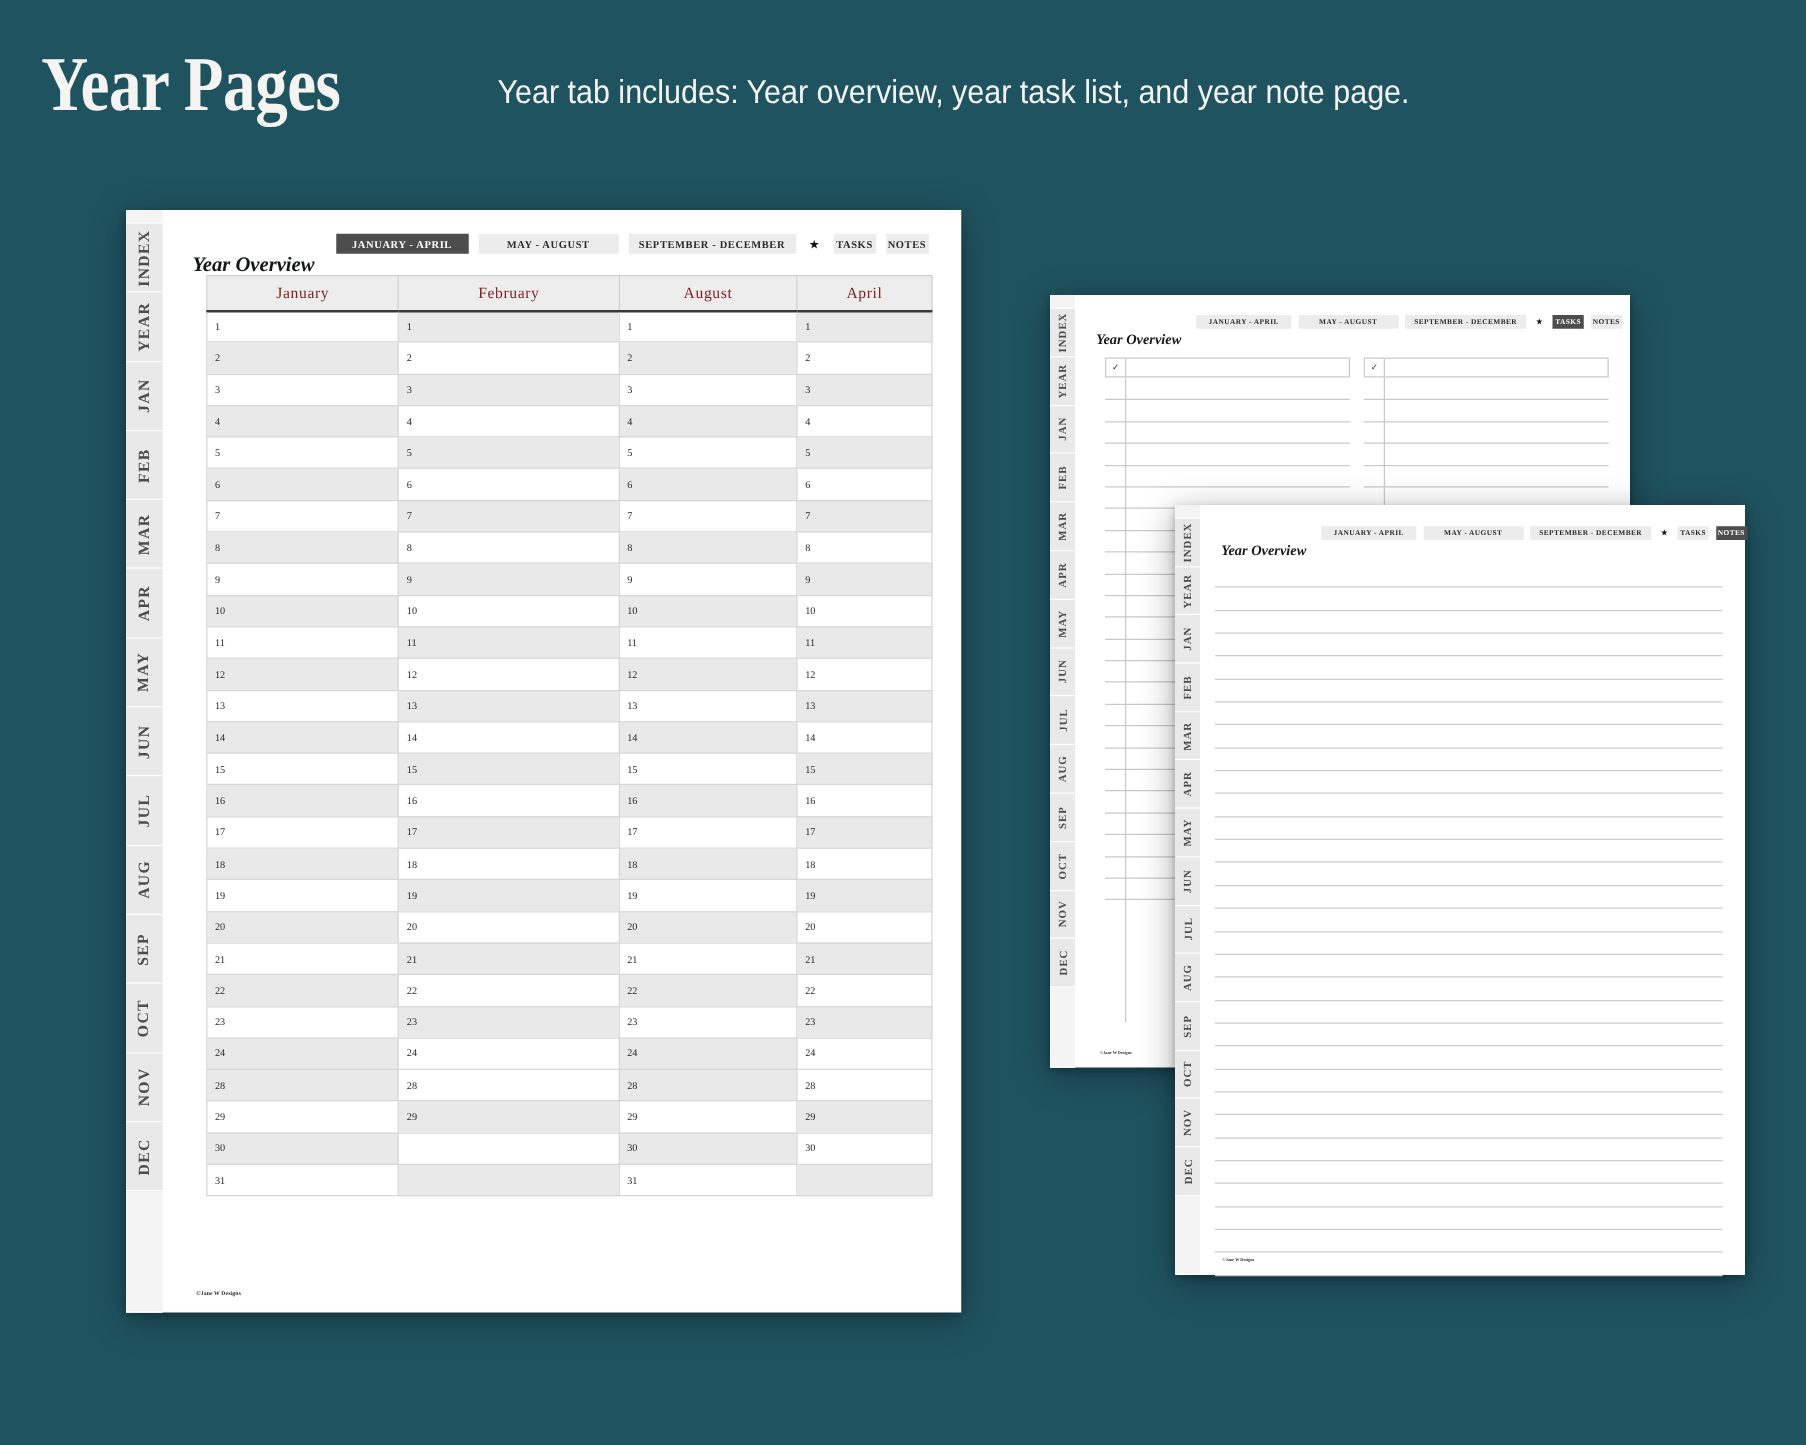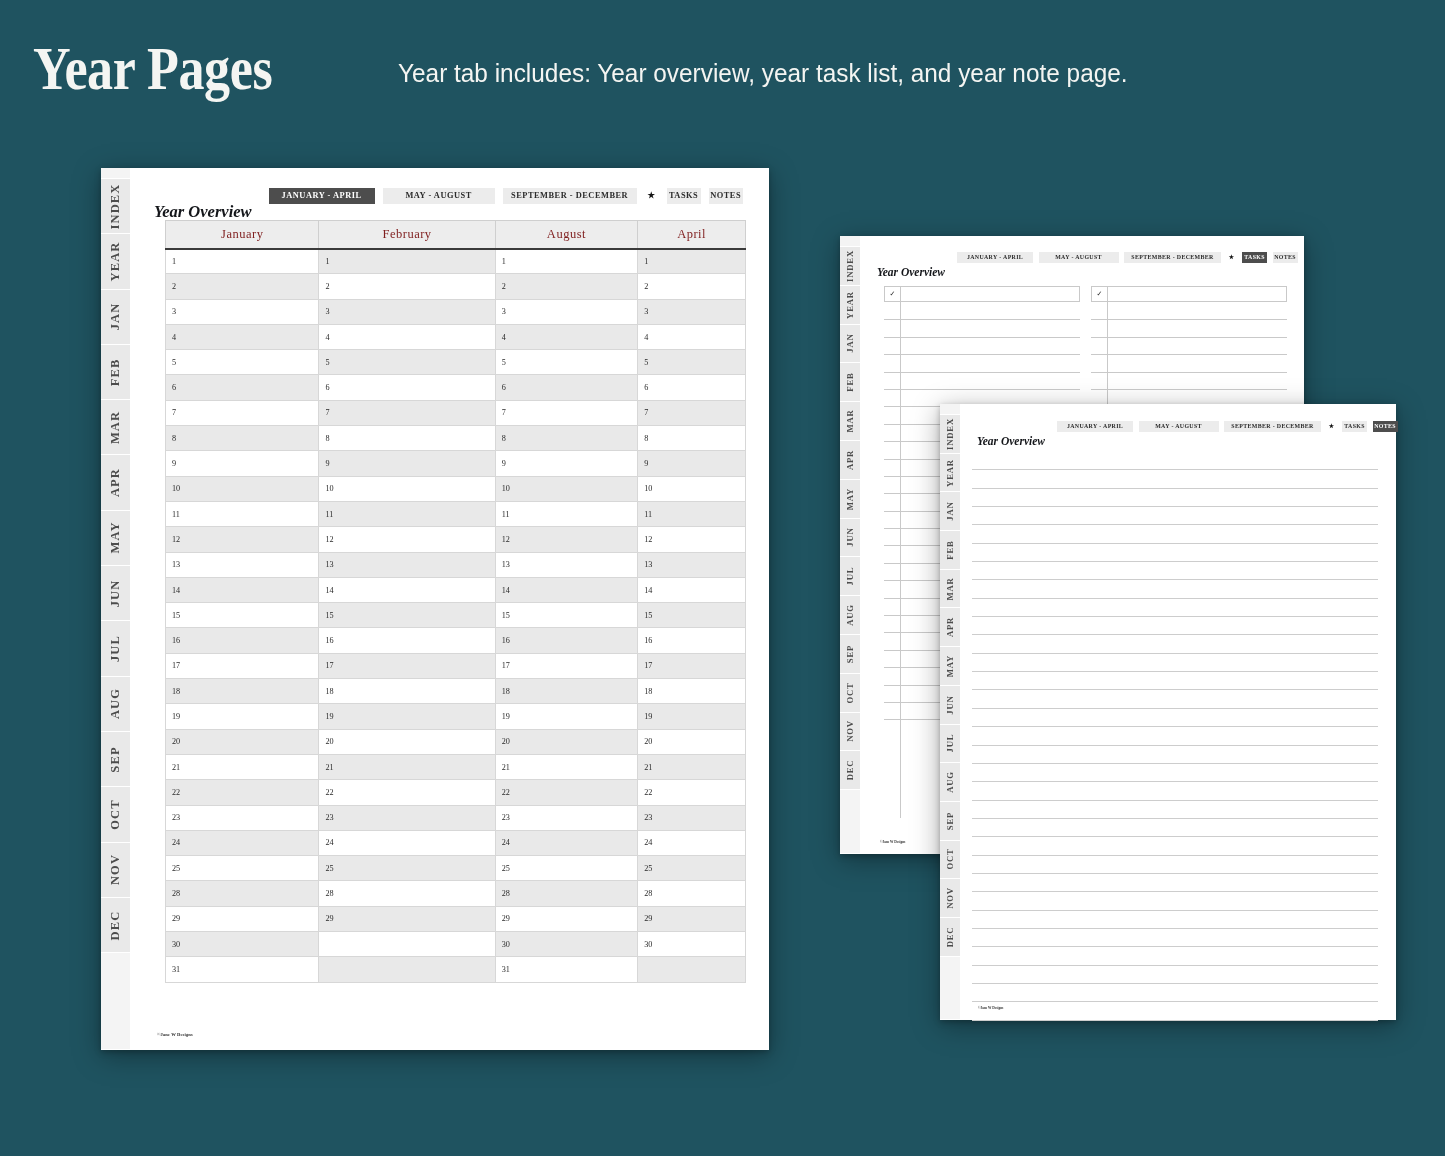--- a/index.html
+++ b/index.html
@@ -341,26 +341,20 @@
           <td class="wh">23</td>
           <td class="sh">23</td>
           <td class="wh">23</td>
           <td class="sh">23</td>
         </tr>
         <tr>
           <td class="sh">24</td>
           <td class="wh">24</td>
           <td class="sh">24</td>
           <td class="wh">24</td>
-        </tr>
-        <tr>
-          <td class="wh">25</td>
-          <td class="sh">25</td>
-          <td class="wh">25</td>
-          <td class="sh">25</td>
         </tr>
         <tr>
           <td class="sh">28</td>
           <td class="wh">28</td>
           <td class="sh">28</td>
           <td class="wh">28</td>
         </tr>
         <tr>
           <td class="wh">29</td>
           <td class="sh">29</td>

